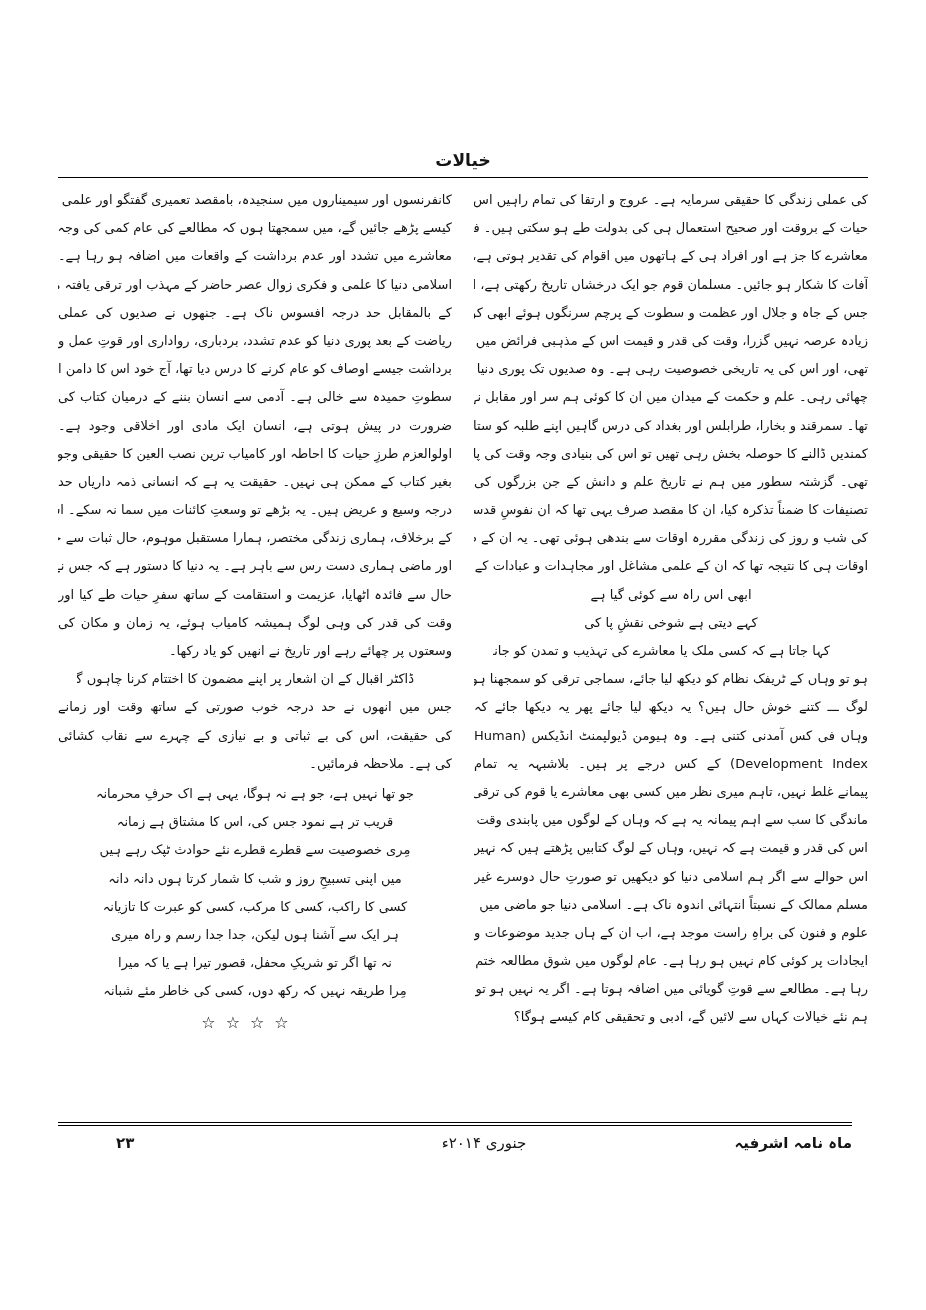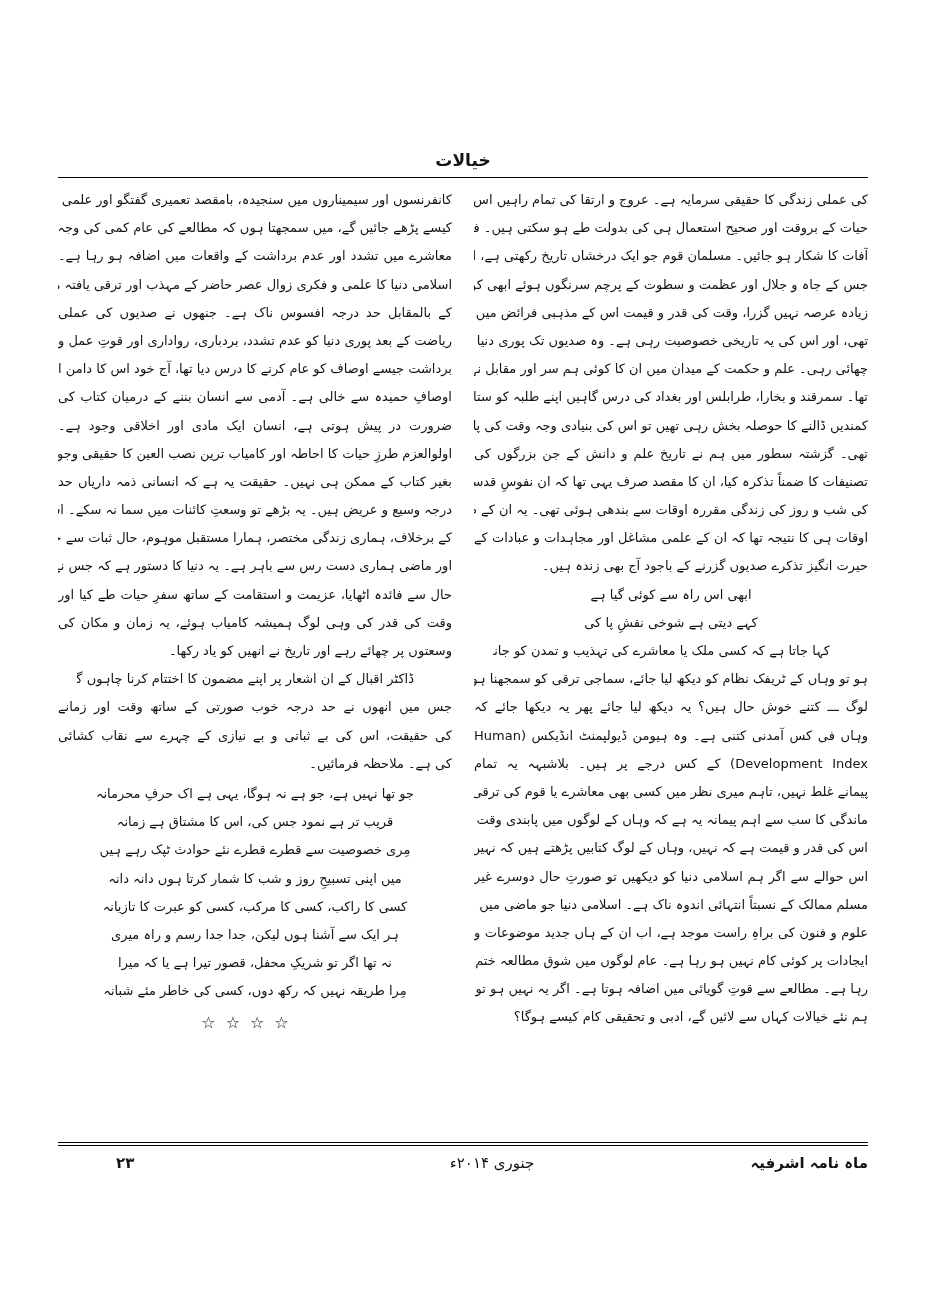--- a/index.html
+++ b/index.html
@@ -54,21 +54,21 @@
 
   .stars {
     margin-top: 8px;
     text-align: center;
     font-size: 16px;
     letter-spacing: 10px;
     text-indent: 10px; 
   }
 
   
-  .footer { position: absolute; left: 58px; right: 58px; top: 1122px; margin-top: 20px; }
+  .footer { position: absolute; left: 58px; right: 74px; top: 1122px; }
   .footer-rule { height: 4px; border-top: 1px solid #000; border-bottom: 1.8px solid #000; }
   .footer-row {
     direction: ltr;
     display: flex;
     align-items: baseline;
     padding-top: 8px;
     font-size: 15px;
   }
   .footer-cell { flex: 1 1 0; }
   .footer-page  { text-align: left; padding-left: 58px; font-weight: bold; }
@@ -84,32 +84,32 @@
     <div class="header-title">خيالات</div>
     <div class="header-rule"></div>
   </div>
 
   <div class="content">
 
     <div class="column">
       <div class="para">
           <div class="line">کی عملی زندگی کا حقیقی سرمایہ ہے۔ عروج و ارتقا کی تمام راہیں اس سرمایۂ</div>
           <div class="line">حیات کے بروقت اور صحیح استعمال ہی کی بدولت طے ہو سکتی ہیں۔ فرد</div>
+          <div class="line">معاشرے کا جز ہے اور افراد ہی کے ہاتھوں میں اقوام کی تقدیر ہوتی ہے،</div>
           <div class="line">آفات کا شکار ہو جائیں۔ مسلمان قوم جو ایک درخشاں تاریخ رکھتی ہے، اور</div>
           <div class="line">جس کے جاہ و جلال اور عظمت و سطوت کے پرچم سرنگوں ہوئے ابھی کوئی</div>
           <div class="line">زیادہ عرصہ نہیں گزرا، وقت کی قدر و قیمت اس کے مذہبی فرائض میں داخل</div>
           <div class="line">تھی، اور اس کی یہ تاریخی خصوصیت رہی ہے۔ وہ صدیوں تک پوری دنیا پر</div>
           <div class="line">چھائی رہی۔ علم و حکمت کے میدان میں ان کا کوئی ہم سر اور مقابل نہیں</div>
           <div class="line">تھا۔ سمرقند و بخارا، طرابلس اور بغداد کی درس گاہیں اپنے طلبہ کو ستاروں پر</div>
           <div class="line">کمندیں ڈالنے کا حوصلہ بخش رہی تھیں تو اس کی بنیادی وجہ وقت کی پابندی</div>
           <div class="line">تھی۔ گزشتہ سطور میں ہم نے تاریخ علم و دانش کے جن بزرگوں کی</div>
           <div class="line">تصنیفات کا ضمناً تذکرہ کیا، ان کا مقصد صرف یہی تھا کہ ان نفوسِ قدسیہ</div>
           <div class="line">کی شب و روز کی زندگی مقررہ اوقات سے بندھی ہوئی تھی۔ یہ ان کے ضبطِ</div>
           <div class="line">اوقات ہی کا نتیجہ تھا کہ ان کے علمی مشاغل اور مجاہدات و عبادات کے</div>
-          <div class="line">حیرت انگیز تذکرے صدیوں گزرنے کے باجود آج بھی زندہ ہیں۔</div>
         </div>
       <div class="verse">
           <div class="verse-line">ابھی اس راہ سے کوئی گیا ہے</div>
           <div class="verse-line">کہے دیتی ہے شوخی نقشِ پا کی</div>
         </div>
       <div class="para indented">
           <div class="line">کہا جاتا ہے کہ کسی ملک یا معاشرے کی تہذیب و تمدن کو جانچنا</div>
           <div class="line">ہو تو وہاں کے ٹریفک نظام کو دیکھ لیا جائے، سماجی ترقی کو سمجھنا ہو تو وہاں کے</div>
           <div class="line">لوگ ـــ کتنے خوش حال ہیں؟ یہ دیکھ لیا جائے پھر یہ دیکھا جائے کہ</div>
           <div class="line">وہاں فی کس آمدنی کتنی ہے۔ وہ ہیومن ڈیولپمنٹ انڈیکس (Human</div>
@@ -128,21 +128,21 @@
 
     <div class="column">
       <div class="para">
           <div class="line">کانفرنسوں اور سیمیناروں میں سنجیدہ، بامقصد تعمیری گفتگو اور علمی مقالات</div>
           <div class="line">کیسے پڑھے جائیں گے، میں سمجھتا ہوں کہ مطالعے کی عام کمی کی وجہ سے</div>
           <div class="line">معاشرے میں تشدد اور عدم برداشت کے واقعات میں اضافہ ہو رہا ہے۔</div>
           <div class="line">اسلامی دنیا کا علمی و فکری زوال عصر حاضر کے مہذب اور ترقی یافتہ ممالک</div>
           <div class="line">کے بالمقابل حد درجہ افسوس ناک ہے۔ جنھوں نے صدیوں کی عملی</div>
           <div class="line">ریاضت کے بعد پوری دنیا کو عدم تشدد، بردباری، رواداری اور قوتِ عمل و</div>
           <div class="line">برداشت جیسے اوصاف کو عام کرنے کا درس دیا تھا، آج خود اس کا دامن ان</div>
-          <div class="line">اوصافِ حمیدہ سے خالی ہے۔ آدمی سے انسان بننے کے درمیان کتاب کی</div>
+          <div class="line">سطوتِ حمیدہ سے خالی ہے۔ آدمی سے انسان بننے کے درمیان کتاب کی</div>
           <div class="line">ضرورت در پیش ہوتی ہے، انسان ایک مادی اور اخلاقی وجود ہے۔</div>
           <div class="line">اولوالعزم طرزِ حیات کا احاطہ اور کامیاب ترین نصب العین کا حقیقی وجود</div>
           <div class="line">بغیر کتاب کے ممکن ہی نہیں۔ حقیقت یہ ہے کہ انسانی ذمہ داریاں حد</div>
           <div class="line">درجہ وسیع و عریض ہیں۔ یہ بڑھے تو وسعتِ کائنات میں سما نہ سکے۔ اس</div>
           <div class="line">کے برخلاف، ہماری زندگی مختصر، ہمارا مستقبل موہوم، حال ثبات سے خالی</div>
           <div class="line">اور ماضی ہماری دست رس سے باہر ہے۔ یہ دنیا کا دستور ہے کہ جس نے</div>
           <div class="line">حال سے فائدہ اٹھایا، عزیمت و استقامت کے ساتھ سفرِ حیات طے کیا اور</div>
           <div class="line">وقت کی قدر کی وہی لوگ ہمیشہ کامیاب ہوئے، یہ زمان و مکان کی</div>
           <div class="line">وسعتوں پر چھائے رہے اور تاریخ نے انھیں کو یاد رکھا۔</div>
         </div>

